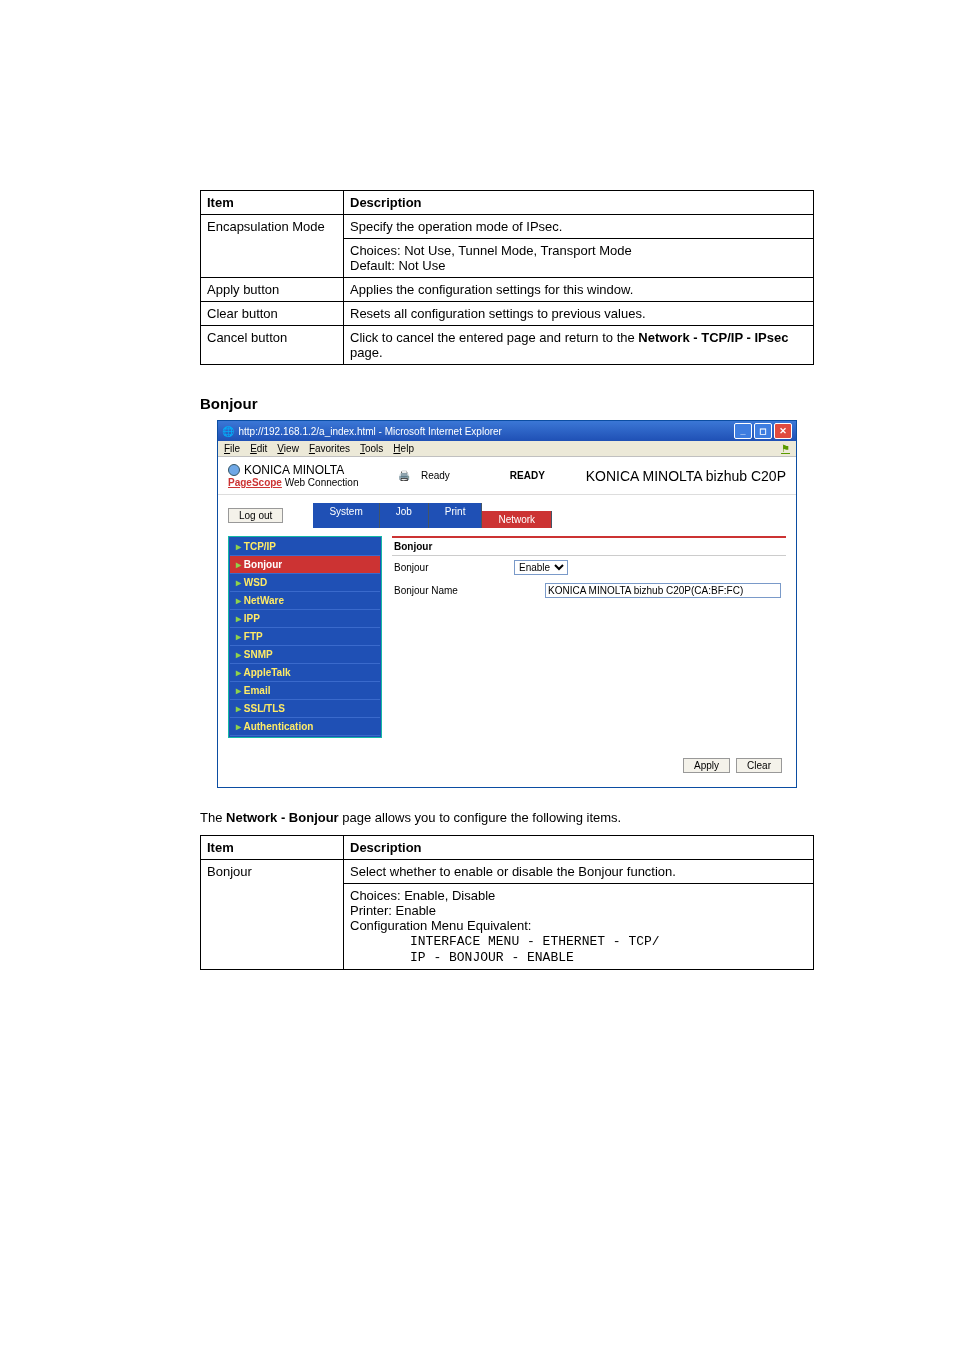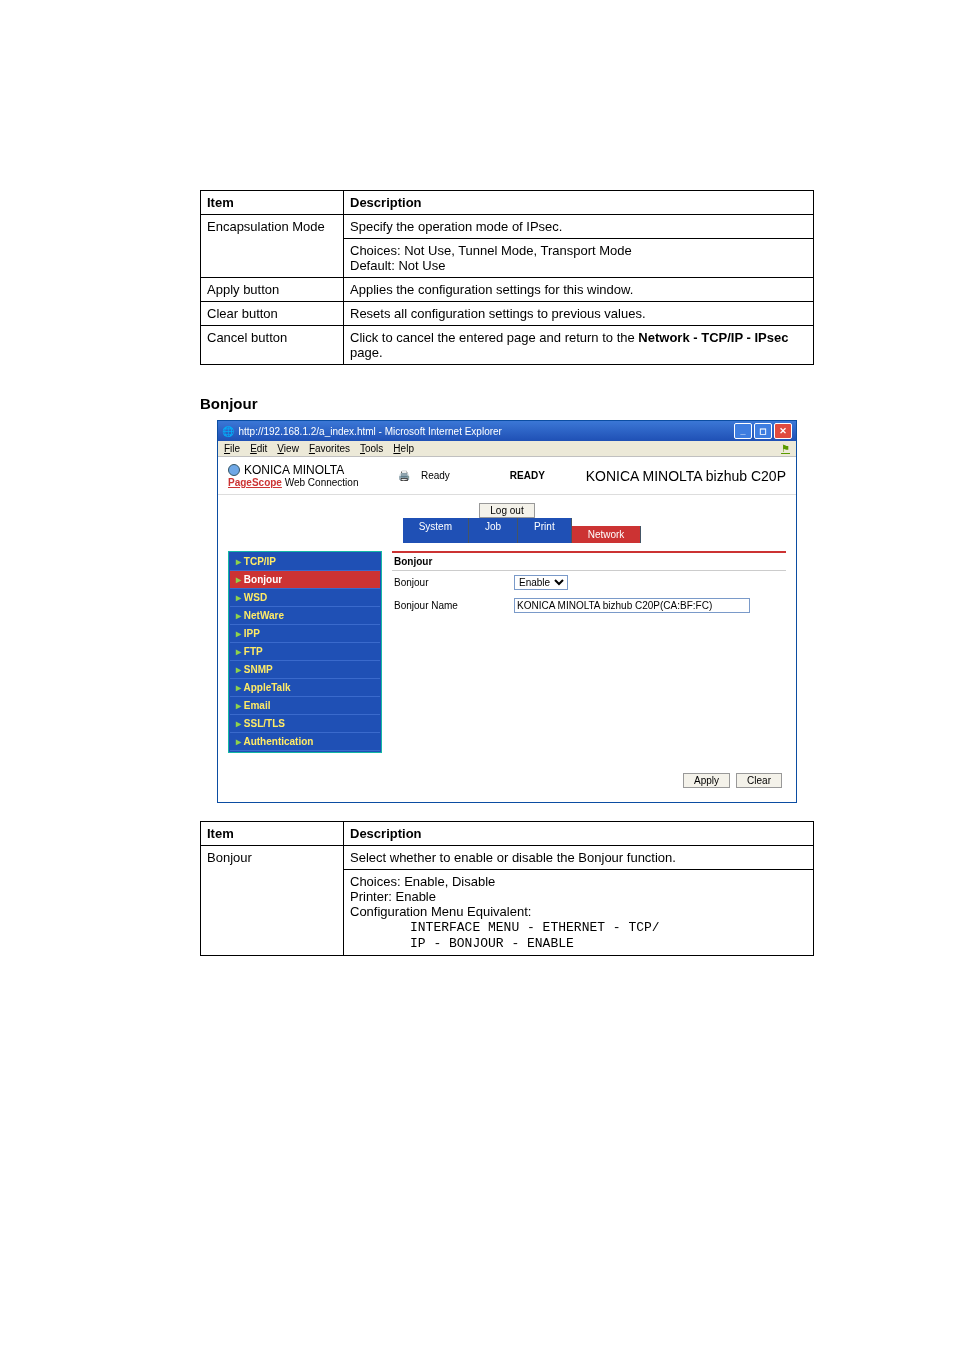--- a/index.html
+++ b/index.html
@@ -93,21 +93,20 @@
   .brand .sub { font-size:10px; }
   .brand .sub .pagescope { color:#c33; font-weight:bold;text-decoration:underline;}
   .status-icon { margin-left:30px; }
   .status-ready { margin-left:4px; font-weight:bold;}
   .device { margin-left:auto; font-size:14px; }
   .toolbar-row {
     display:flex;
     align-items:center;
     padding:8px 10px 4px;
     gap:0;
-    flex-direction:column;
   }
   .logout-btn {
     background:#f4f2ea;
     border:1px solid #999;
     padding:1px 10px;
     font-size:10px;
   }
   .tabs { display:flex; margin-left:30px; }
   .tab {
     background:#1f50b5;
@@ -146,21 +145,21 @@
     padding:3px 2px;
     font-size:10px;
   }
   .form-row { display:flex; align-items:center; padding:4px 2px; gap:10px; font-size:10px; }
   .form-row .lbl { width:110px; }
   .form-row select, .form-row input[type=text] {
     font-size:10px;
     border:1px solid #7a9ac9;
     background:#fff;
   }
-  .form-row input[type=text] { width:230px; padding:1px 2px; }
+  .form-row input[type=text] { width:230px; padding:1px 2px;margin-left:31px; }
   .bottom-btns {
     display:flex;
     justify-content:flex-end;
     gap:6px;
     padding:10px 14px 14px;
     background:#fff;
   }
   .bottom-btns button {
     font-size:10px;
     padding:1px 10px;
@@ -293,20 +292,23 @@
           </div>
         </div>
       </div>
       <div class="bottom-btns">
         <button>Apply</button>
         <button>Clear</button>
       </div>
     </div>
   </div>
 
+  <p class="intro">
+    <span>The </span><b>Network - Bonjour</b><span> page allows you to configure the following items.</span>
+  </p>
 
   <table class="desc">
     <tbody>
         <tr>
       <th style="width:130px">Item</th>
       <th>Description</th>
     </tr>
     <tr>
       <td rowspan="2">Bonjour</td>
       <td>Select whether to enable or disable the Bonjour function.</td>

